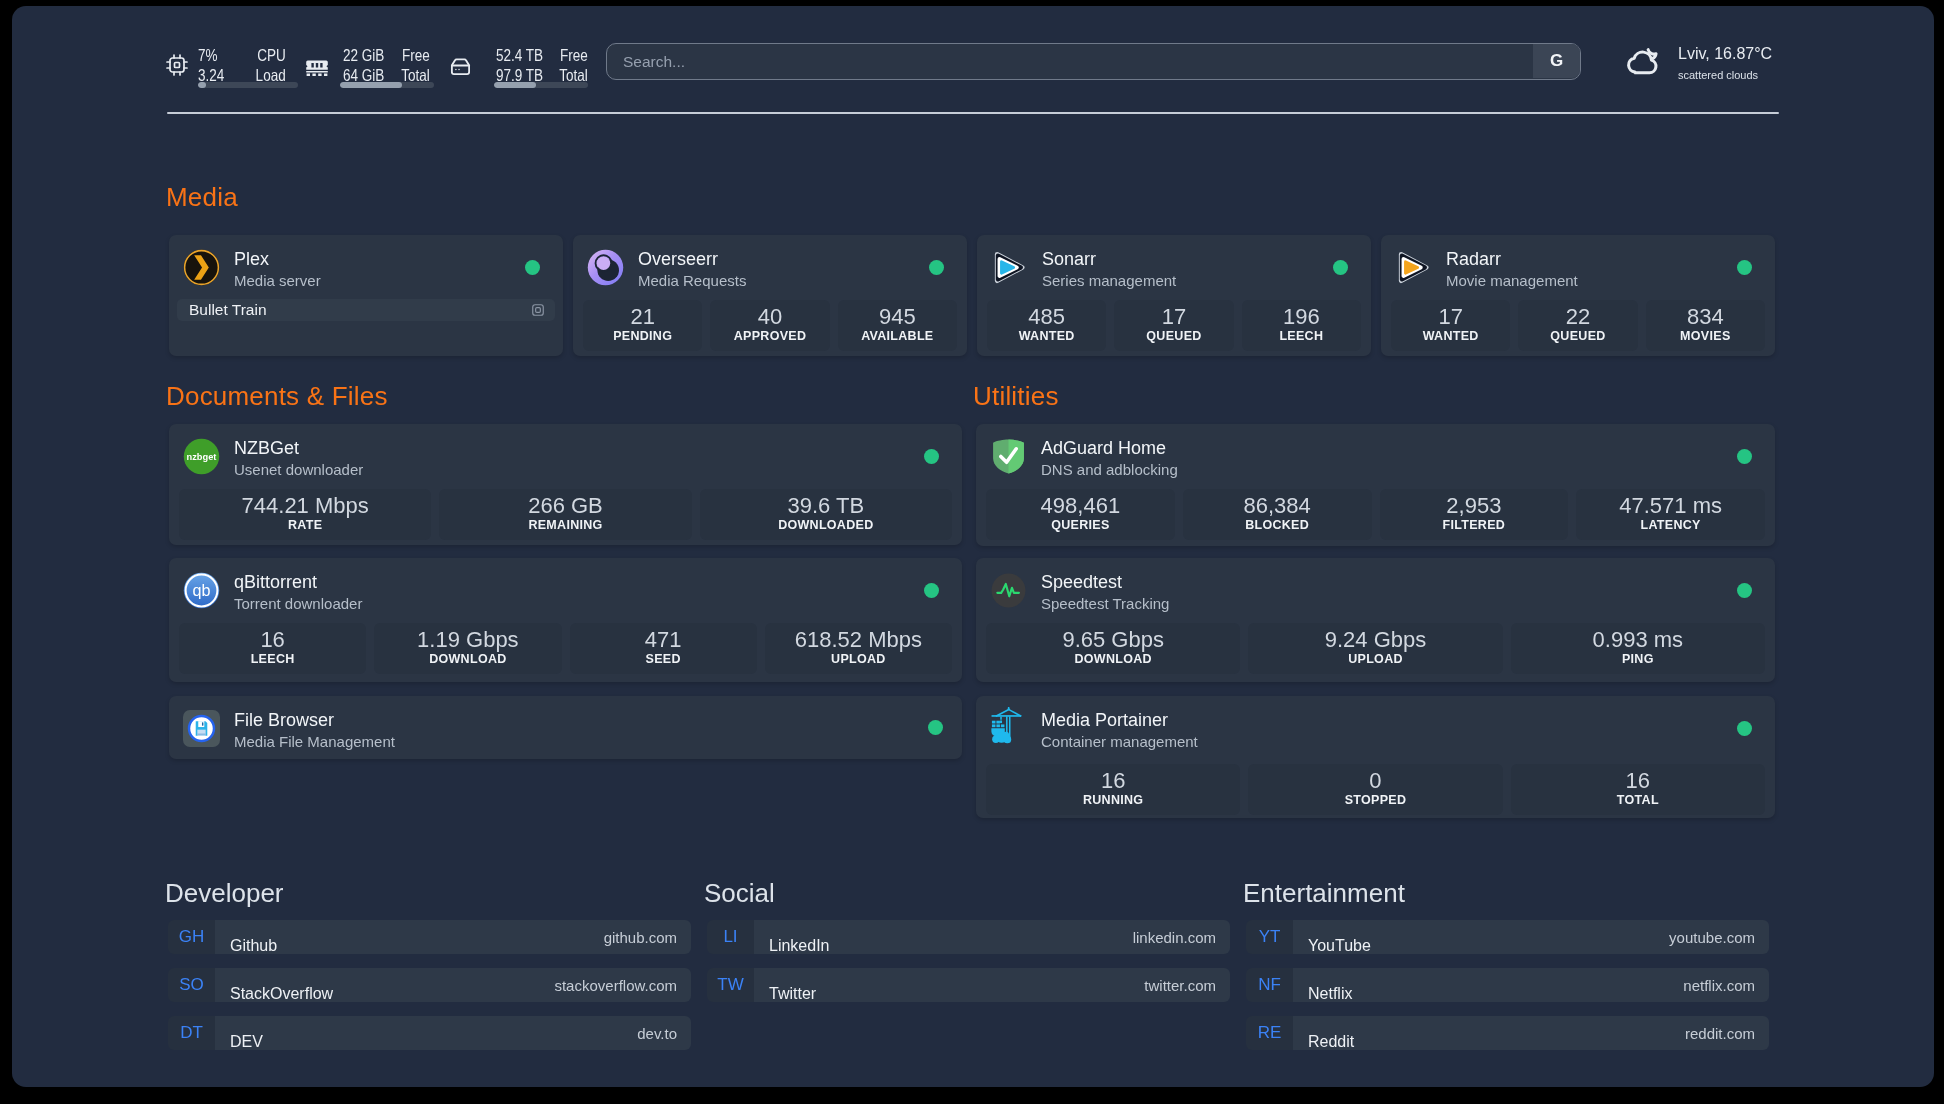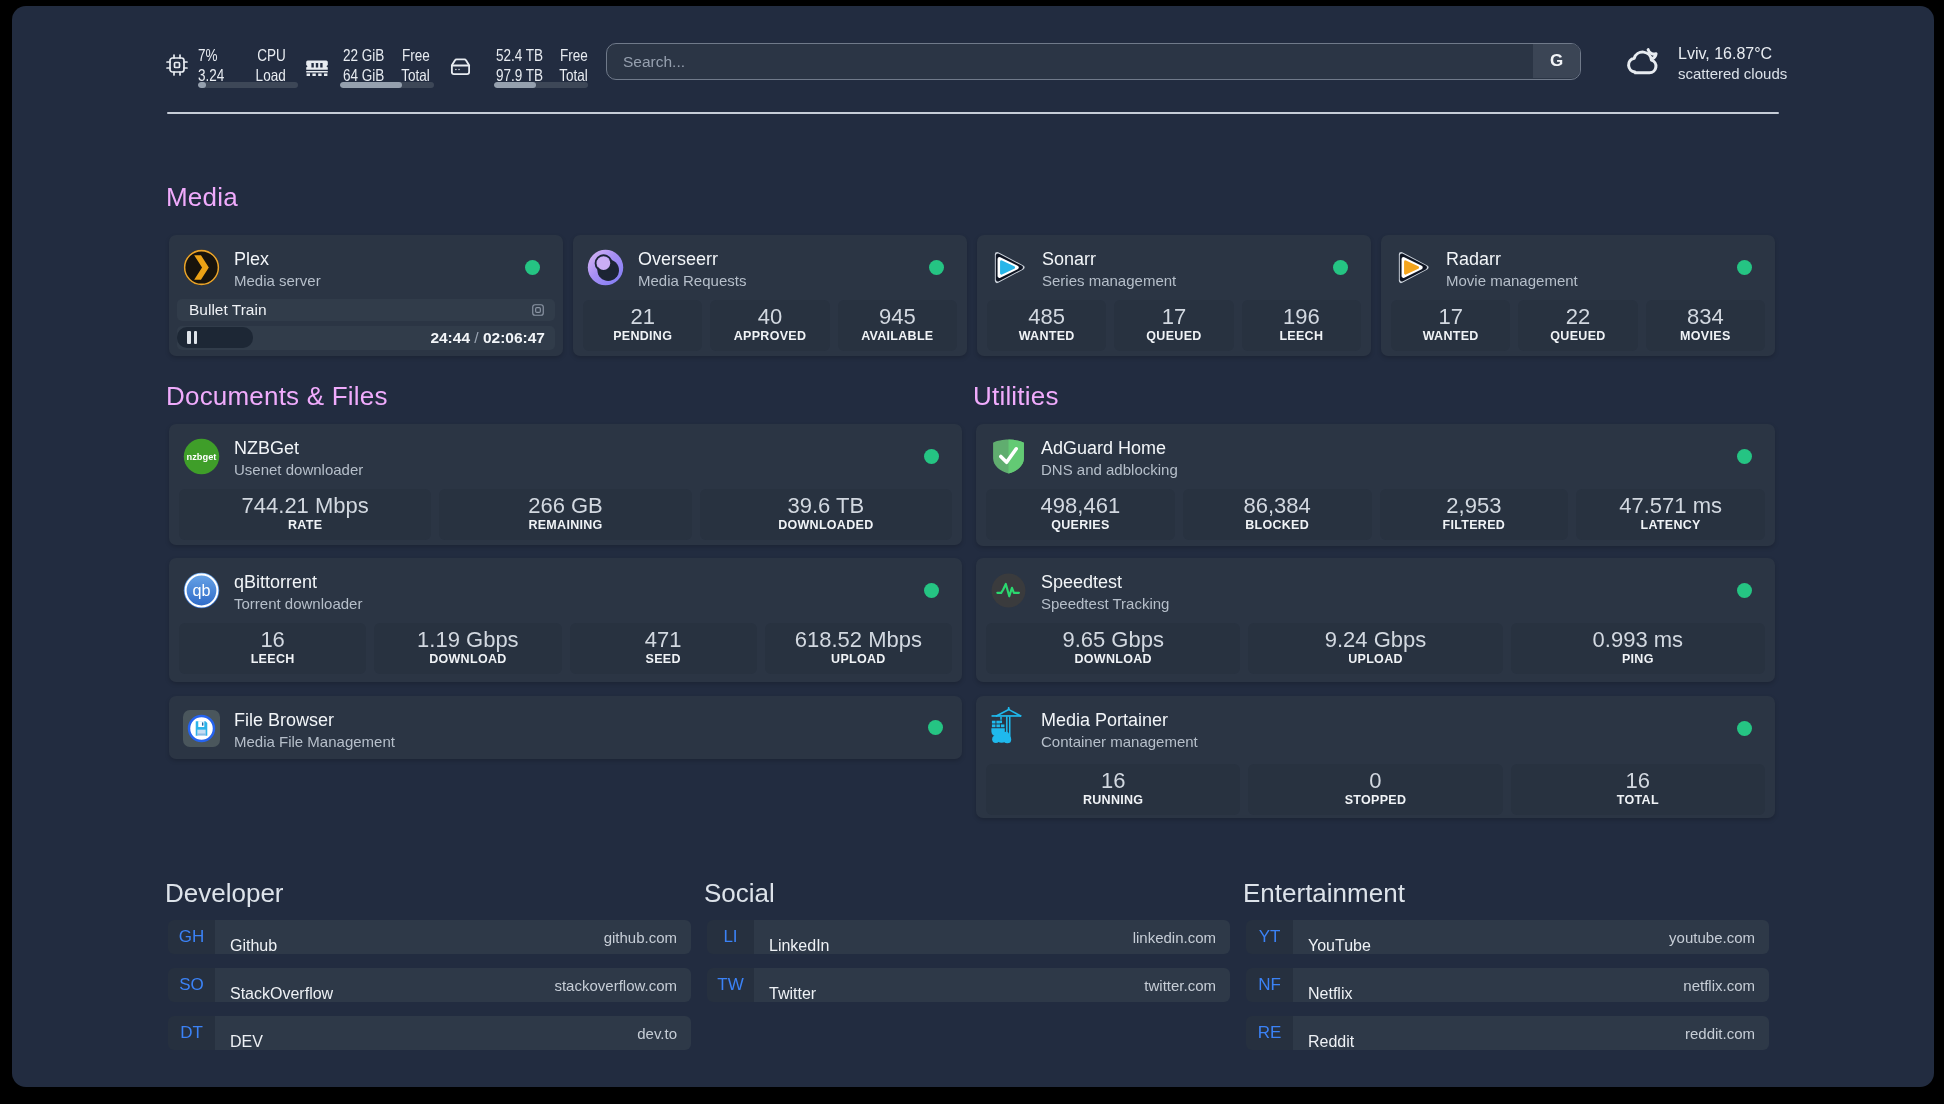--- a/index.html
+++ b/index.html
@@ -16,21 +16,21 @@
 
 .search{position:absolute;left:594px;top:37px;width:975px;height:37px;background:#2b3545;border:1.5px solid #707a8a;border-radius:10px}
 .search .ph{position:absolute;left:16px;top:9px;font-size:15.5px;color:#96a0af}
 .search .g{position:absolute;right:0px;top:0px;width:47px;height:34px;background:#3b4555;border-radius:0 8px 8px 0;display:flex;align-items:center;justify-content:center;font-size:17px;font-weight:bold;color:#f2f4f7}
 
 .weather{position:absolute;left:1613px;top:36px}
 .weather .txt{position:absolute;left:53px;top:2px;width:200px;font-size:16px;line-height:20px;color:#e8ecf1}
 
 .hr{position:absolute;left:155px;top:106px;width:1612px;height:2px;background:#c6cdd7;border-radius:1px}
 
-.sechead{position:absolute;font-size:26px;color:#f0abfc;letter-spacing:0.2px}
+.sechead{position:absolute;font-size:26px;color:#f97316;letter-spacing:0.2px}
 .card{position:absolute;background:#2b3544;border-radius:7px;box-shadow:0 2px 4px rgba(0,0,0,0.18)}
 .card .icon{position:absolute;left:14px;top:14px;width:37px;height:37px}
 .card .title{position:absolute;left:65px;top:14px;font-size:18px;color:#f2f5f8}
 .card .sub{position:absolute;left:65px;top:37px;font-size:15px;color:#b6bfca}
 .card .dot{position:absolute;width:15px;height:15px;border-radius:50%;background:#25c483;top:25px}
 .stats{position:absolute;left:10px;right:10px;top:65px;height:51px;display:flex;gap:8px}
 .stat{flex:1;background:#283240;border-radius:6px;text-align:center;padding-top:6px}
 .stat .v{font-size:22px;color:#d2d8e0;line-height:22px}
 .stat .l{font-size:12.5px;font-weight:bold;color:#f0f3f6;letter-spacing:0.3px;line-height:17px}
 
@@ -94,21 +94,21 @@
 <div class="search">
   <div class="ph">Search...</div>
   <div class="g">G</div>
 </div>
 
 <div class="weather">
   <svg style="position:absolute;left:0;top:1px" width="38" height="38" viewBox="0 0 24 24" fill="none" stroke="#e8ecf1" stroke-width="1.9" stroke-linejoin="round" stroke-linecap="round">
     <path d="M6.3 18.8h9.2a4.1 4.1 0 0 0 1.2-8 5.6 5.6 0 0 0-10.9-1.2 4.4 4.4 0 0 0 .5 8.7z"></path>
     <path d="M14.6 4.2a3.9 3.9 0 0 0 5 2.6 4.2 4.2 0 0 1-2.2 3.1"></path>
   </svg>
-  <div class="txt">Lviv, 16.87°C<br><span style="font-size:15px;color:#dbe1e8">scattered clouds</span></div>
+  <div class="txt">Lviv, 16.87°C<br><span style="font-size:11px;color:#dbe1e8">scattered clouds</span></div>
 </div>
 
 <div class="hr"></div>
 
 <div class="sechead" style="left:154px;top:176px">Media</div>
 
 <div class="card" style="left:157px;top:229px;width:394px;height:121px">
   <svg class="icon" viewBox="0 0 48 48">
     <circle cx="24" cy="24" r="23" fill="#17130c"></circle>
     <circle cx="24" cy="24" r="21.9" fill="none" stroke="#e9a42b" stroke-width="2"></circle>
@@ -116,27 +116,20 @@
   </svg>
   <div class="title">Plex</div>
       <div class="sub">Media server</div>
   <div class="dot" style="right:23px"></div>
   <div class="abs" style="left:8px;top:64px;right:8px;height:22px;background:#313c4a;border-radius:5px">
     <div class="abs" style="left:12px;top:2px;font-size:15.5px;color:#eef1f5">Bullet Train</div>
     <svg class="abs" style="right:10px;top:4px" width="14" height="14" viewBox="0 0 24 24" fill="none" stroke="#8b95a4" stroke-width="2">
           <rect x="3" y="3" width="18" height="18" rx="4"></rect>
           <rect x="8" y="8" width="8" height="8" rx="2"></rect>
         </svg>
-  </div>
-  <div class="abs" style="left:8px;top:91px;right:8px;height:24px;background:#313c4a;border-radius:5px">
-    <div class="abs" style="left:0px;top:1px;width:76px;height:21px;background:#1d2735;border-radius:10px">
-      <span class="abs" style="left:10px;top:4px;width:3.5px;height:13px;background:#dfe4ea;border-radius:1px"></span>
-      <span class="abs" style="left:16.5px;top:4px;width:3.5px;height:13px;background:#dfe4ea;border-radius:1px"></span>
-    </div>
-    <div class="abs" style="right:10px;top:3px;font-size:15.5px;font-weight:bold;color:#f2f5f8">24:44 <span style="color:#9aa4b2;font-weight:normal">/</span> 02:06:47</div>
   </div>
 </div>
 
 <div class="card" style="left:561px;top:229px;width:394px;height:121px">
   <svg class="icon" viewBox="0 0 48 48">
     <defs>
           <linearGradient id="ovg" x1="0" y1="0" x2="1" y2="1">
             <stop offset="0" stop-color="#dcb9f2"></stop>
             <stop offset="0.45" stop-color="#a78ff4"></stop>
             <stop offset="1" stop-color="#7d7bf6"></stop>

